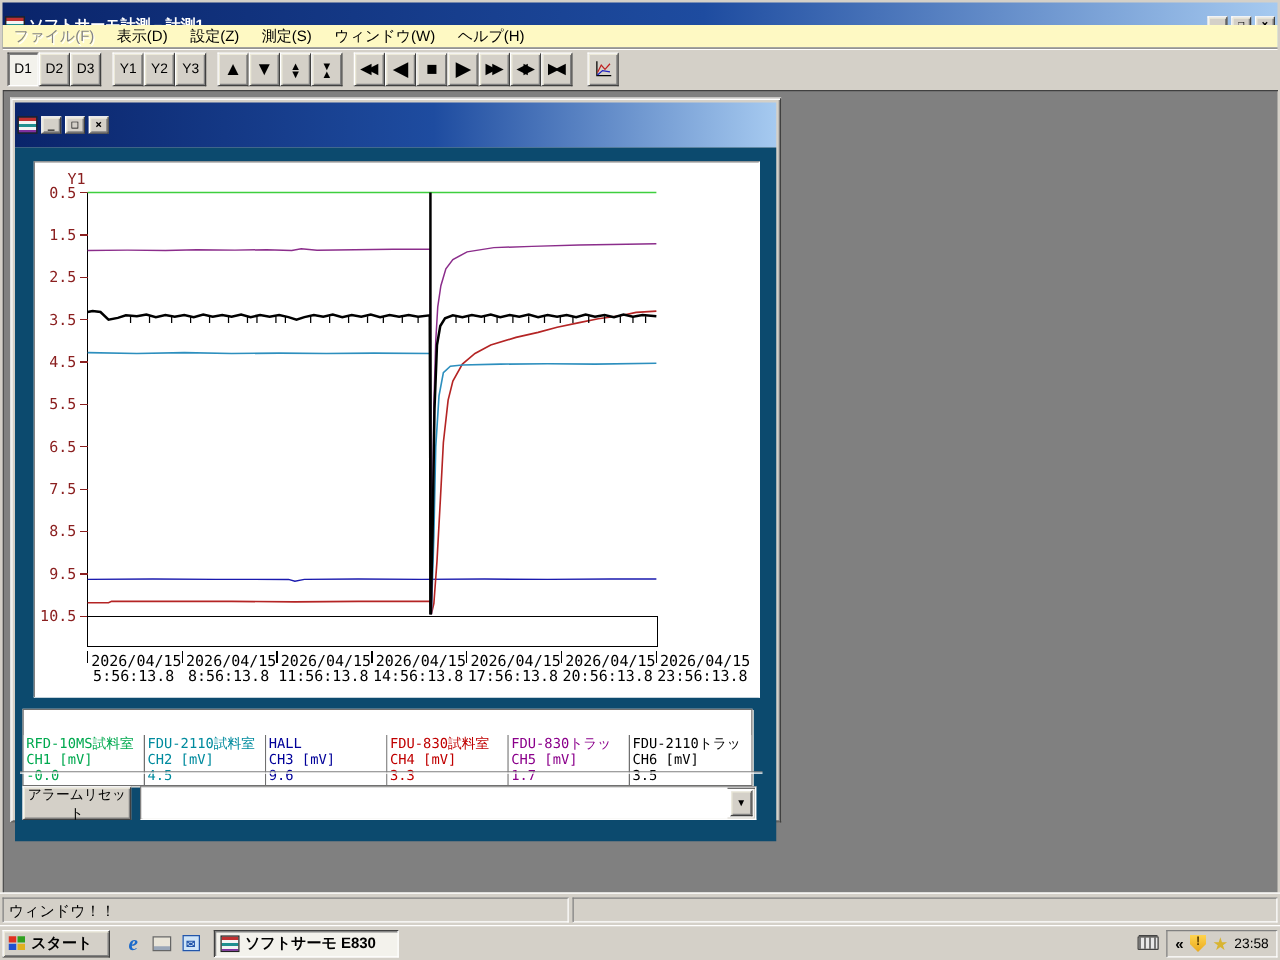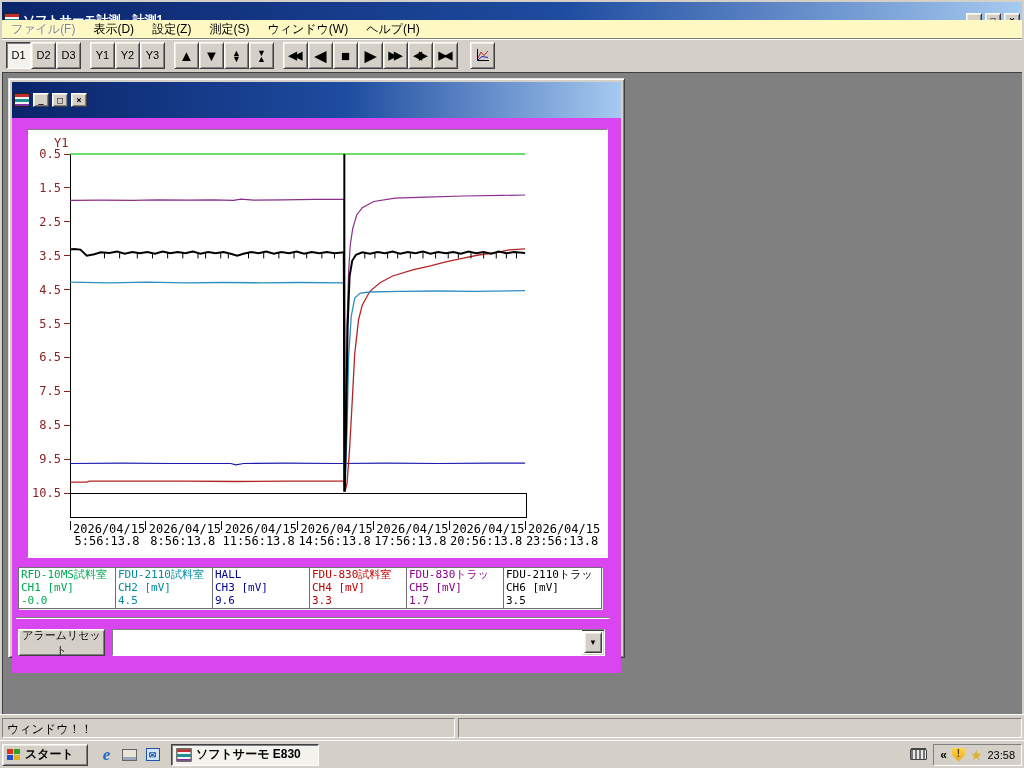--- a/index.html
+++ b/index.html
@@ -54,34 +54,34 @@
   
   .mdi { position:absolute; left:2px; top:72px; width:1020px; height:642px; background:#808080;
     box-shadow: inset 1px 1px 0 #404040; }
 
   
   .child-window { position:absolute; left:6px; top:6px; width:617px; height:580px;
     background:#d4d0c8; padding:3px;
     border-top:1px solid #dfdfdf; border-left:1px solid #dfdfdf;
     border-right:1px solid #404040; border-bottom:1px solid #404040;
     box-shadow: inset 1px 1px 0 #fff, inset -1px -1px 0 #808080; }
-  .child-client { position:relative; height:555px; background:#d946ef; }
+  .child-client { position:relative; height:555px; background:#0c4a6e; }
 
   .chart-panel { position:absolute; left:15px; top:11px; width:581px; height:429px; background:#fff;
     border-top:1px solid #808080; border-left:1px solid #808080;
     border-bottom:1px solid #fff; border-right:1px solid #fff; }
   .chart-panel svg { display:block; }
   .axis-text { font-family:"DejaVu Sans Mono", monospace; font-size:12px; }
 
   
   .legend { position:absolute; left:6px; top:449px; display:flex;
     border:1px solid #707070; box-shadow:1px 1px 0 #f0efe8; background:#fff; }
   .legend-cell { width:97px; height:40px; background:#fff; border-right:1px solid #707070;
     font-family:"DejaVu Sans Mono", monospace; font-size:11px; line-height:13px;
-    padding:0 2px; overflow:hidden; white-space:nowrap; }
+    padding:0 2px; overflow:hidden; white-space:nowrap;margin-top:20px; }
   .legend-cell:last-child { border-right:none; }
 
   
   .ctrl-sep { position:absolute; left:4px; top:499px; width:594px; height:2px;
     border-top:1px solid #808080; border-bottom:1px solid #fff; }
   .alarm-btn { position:absolute; left:6px; top:511px; width:87px; height:27px;
     font-size:11px; color:#000; display:flex; align-items:center; justify-content:center;
     font-family:Liberation Serif, serif; }
   .combo { position:absolute; left:100px; top:511px; width:493px; height:27px; display:flex; }
   .combo-field { flex:1; background:#fff; font-size:12px; padding:4px; }

